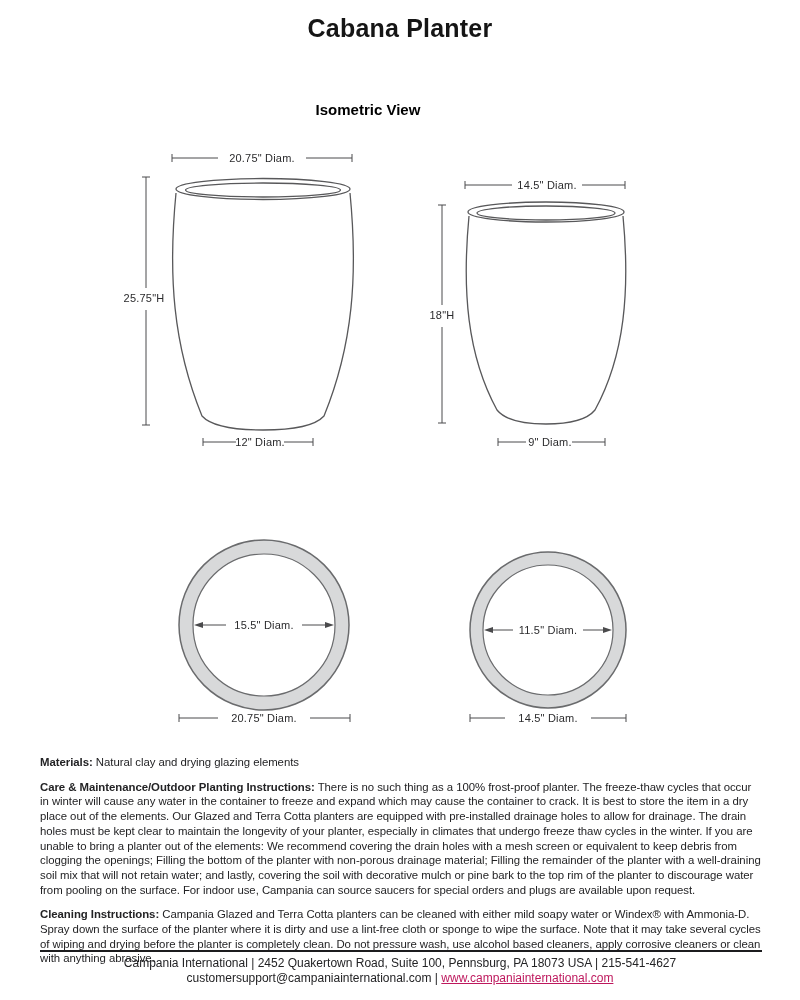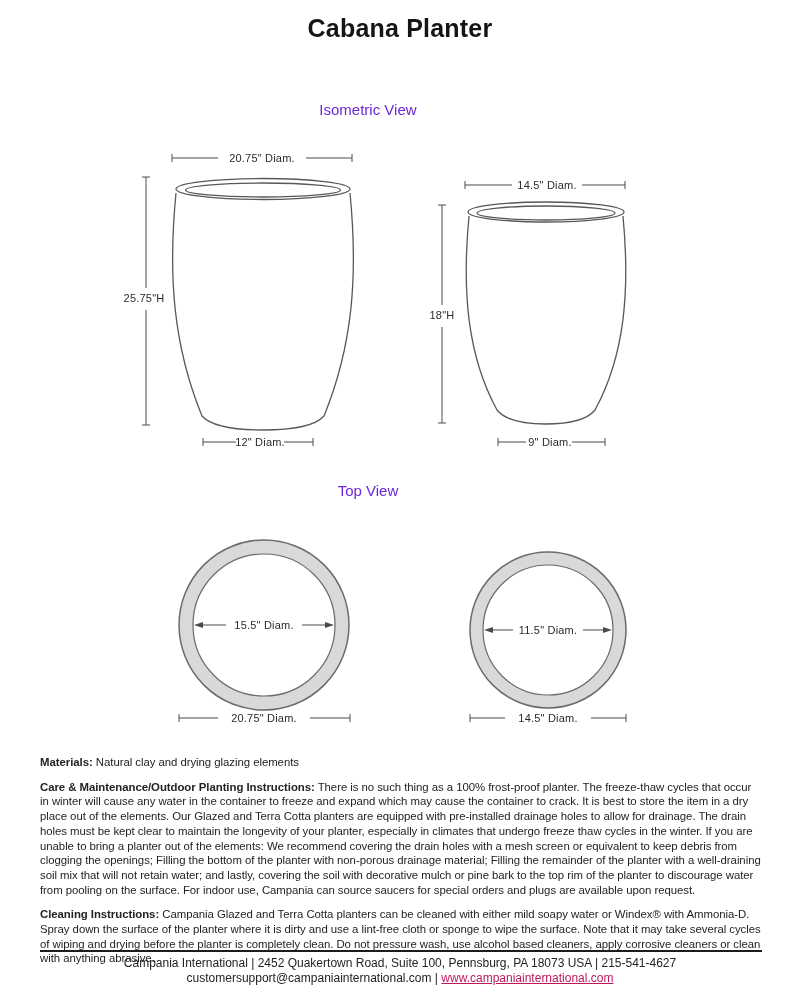--- a/index.html
+++ b/index.html
@@ -21,22 +21,22 @@
     font-size: 25px;
     font-weight: bold;
     letter-spacing: 0.2px;
     color: #151515;
   }
   .section-heading {
     position: absolute;
     left: 0; width: 736px;
     text-align: center;
     font-size: 15px;
-    font-weight: normal;
-    color: #6d28d9;
+    font-weight: bold;
+    color: #000000;
   }
   .heading-iso { top: 101px; }
   .heading-top { top: 482px; }
   svg.drawing { position: absolute; overflow: visible; }
   .svg-large-planter { left: 100px; top: 140px; }
   .svg-small-planter { left: 420px; top: 160px; }
   .svg-large-circle  { left: 160px; top: 520px; }
   .svg-small-circle  { left: 455px; top: 535px; }
   svg .outline { fill: none; stroke: #58585a; stroke-width: 1.3; }
   svg .dimline { stroke: #4a4a4c; stroke-width: 1; }
@@ -144,21 +144,20 @@
 
     <g>
       <line class="dimline" x1="78" y1="278" x2="78" y2="286"></line>
       <line class="dimline" x1="185" y1="278" x2="185" y2="286"></line>
       <line class="dimline" x1="78" y1="282" x2="106" y2="282"></line>
       <line class="dimline" x1="152" y1="282" x2="185" y2="282"></line>
       <text class="dimtext" x="130" y="286">9" Diam.</text>
     </g>
   </svg>
 
-  <div class="section-heading heading-top">Top View</div>
 
   <svg class="drawing svg-large-circle" width="210" height="215" viewBox="0 0 210 215">
     <g>
       <circle cx="104" cy="105" r="85" fill="#d8d9da" stroke="#6a6b6d" stroke-width="1.5"></circle>
       <circle cx="104" cy="105" r="71" fill="#ffffff" stroke="#6a6b6d" stroke-width="1.2"></circle>
     </g>
     <g>
       <polygon class="arrow" points="34,105 43,102 43,108"></polygon>
       <polygon class="arrow" points="174,105 165,102 165,108"></polygon>
       <line class="dimline" x1="41" y1="105" x2="66" y2="105"></line>

